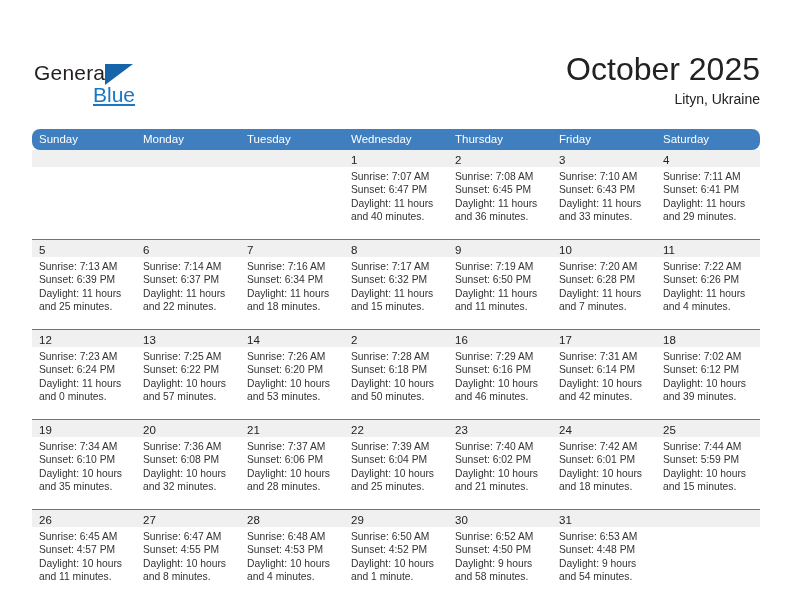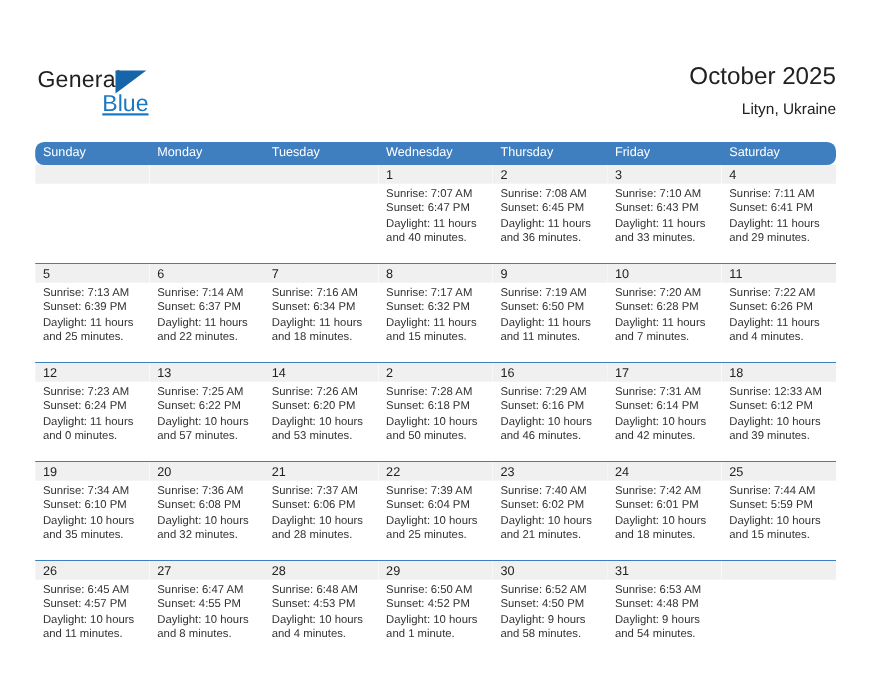--- a/index.html
+++ b/index.html
@@ -73,21 +73,21 @@
     background: #ffffff;
   }
 
   .title-block {
     position: absolute;
     right: 0;
     top: 0;
     text-align: right;
   }
   .title {
-    font-size: 22px;
+    font-size: 32px;
     color: #222222;
     line-height: 32px;
     white-space: nowrap;
   }
   .subtitle {
     font-size: 14px;
     color: #222222;
     line-height: 20px;
     margin-top: 4px;
     white-space: nowrap;
@@ -353,21 +353,21 @@
             <div class="day-info">
               <div>Sunrise: 7:31 AM</div>
               <div>Sunset: 6:14 PM</div>
               <div>Daylight: 10 hours</div>
               <div>and 42 minutes.</div>
             </div>
           </div>
           <div class="day-cell">
             <div class="day-number-band"><span class="day-number">18</span></div>
             <div class="day-info">
-              <div>Sunrise: 12:33 AM</div>
+              <div>Sunrise: 7:02 AM</div>
               <div>Sunset: 6:12 PM</div>
               <div>Daylight: 10 hours</div>
               <div>and 39 minutes.</div>
             </div>
           </div>
         </div>
         <div class="week">
           <div class="day-cell">
             <div class="day-number-band"><span class="day-number">19</span></div>
             <div class="day-info">

